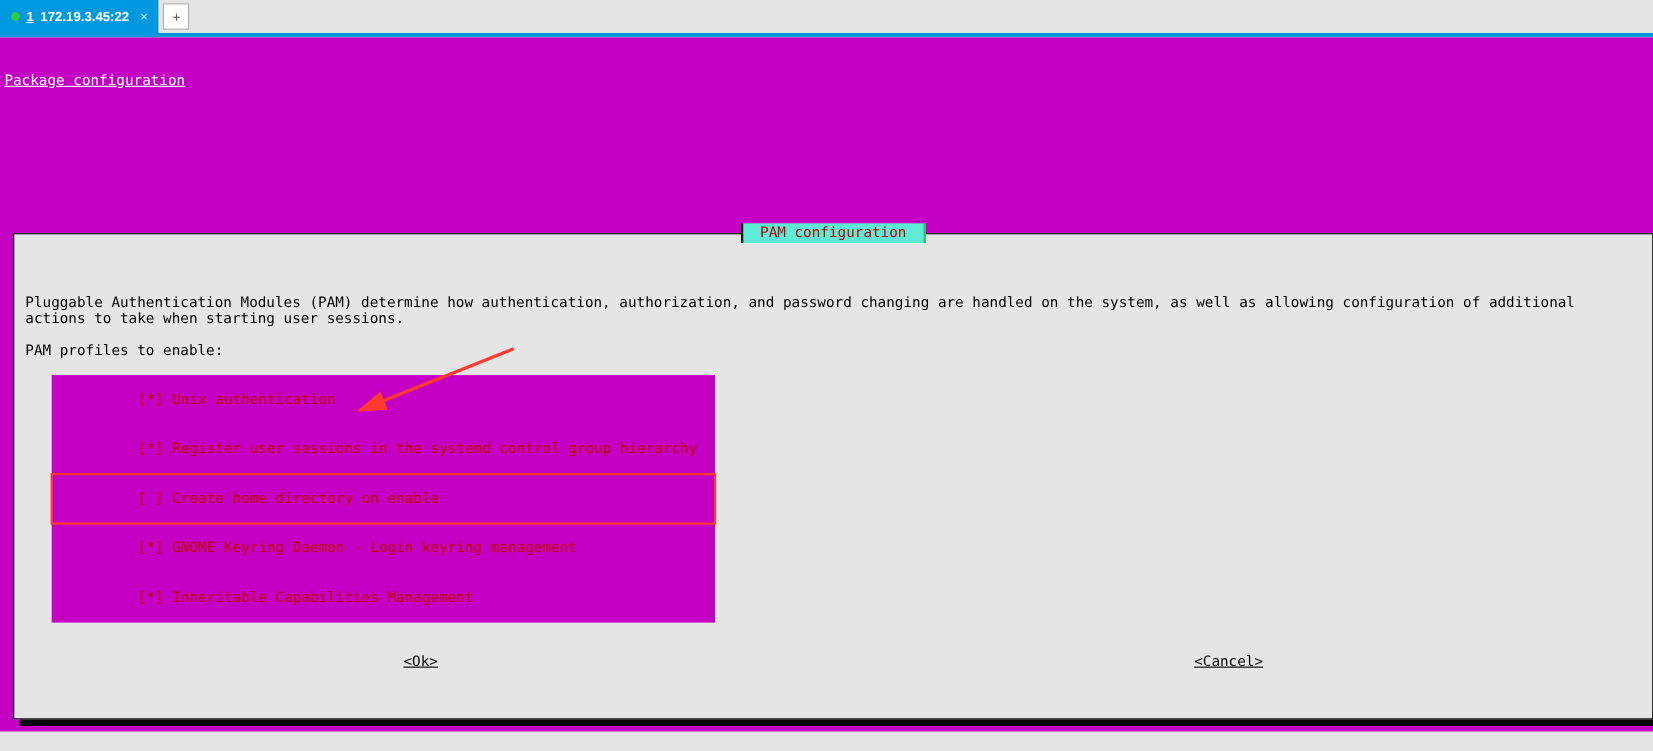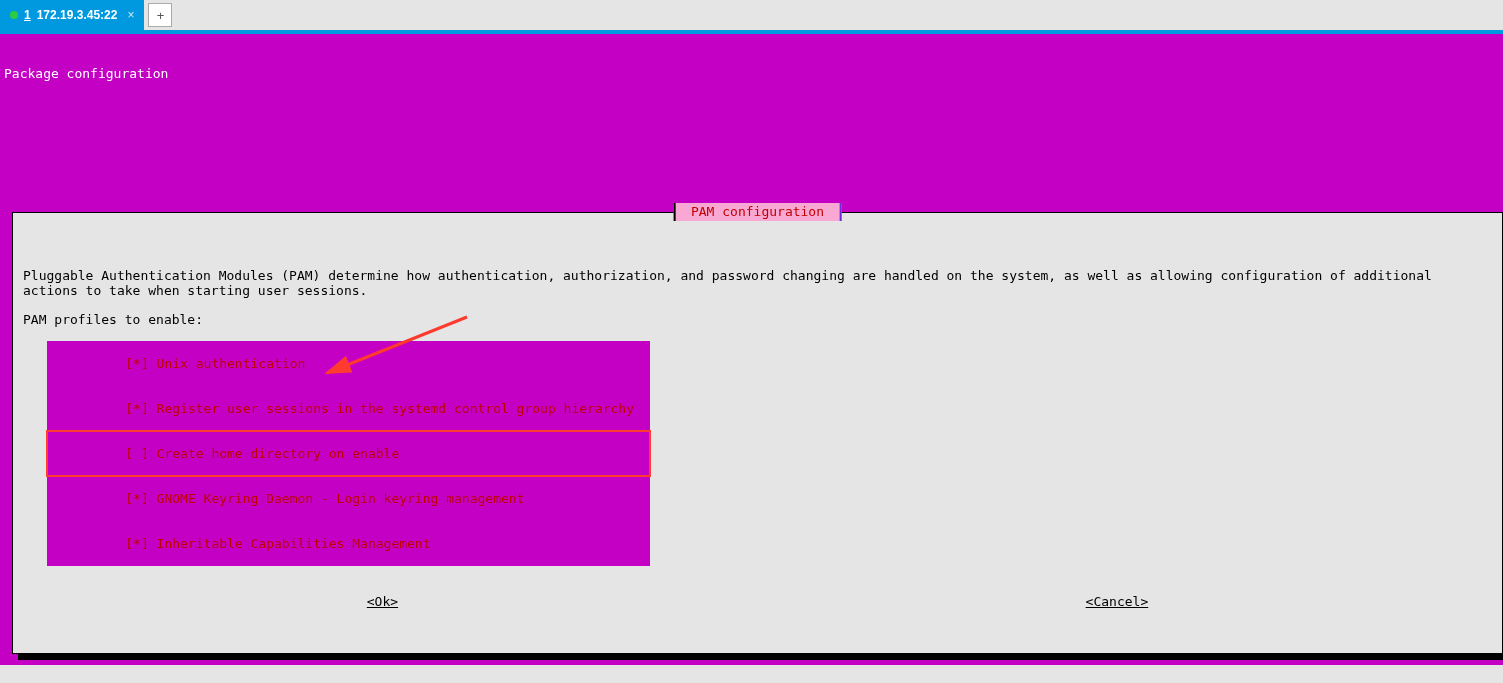--- a/index.html
+++ b/index.html
@@ -61,41 +61,42 @@
     width: 100%;
     height: 631px;
     color: #fff;
     line-height: 15px;
     white-space: pre;
   }
   .term-header {
     color: #fff;
     padding-left: 4px;
     padding-top: 2px;
+    text-decoration: underline;
   }
   .dialog-wrap {
     position: absolute;
     left: 12px;
     top: 178px;
     width: 1491px;
     background: #e5e5e5;
     border: 1px solid #000;
     box-shadow: 6px 6px 0 #000;
   }
   .dialog-title {
     position: absolute;
     top: -10px;
     left: 50%;
     transform: translateX(-50%);
-    background: #f9a8d4;
+    background: #5eead4;
     padding: 0 8px;
     color: #c00000;
     font-weight: normal;
     border-left: 2px solid #000;
-    border-right: 2px solid #6d28d9;
+    border-right: 2px solid #22c55e;
     line-height: 18px;
   }
   .dialog-body {
     padding: 10px 10px 14px 10px;
     color: #000;
     white-space: normal;
   }
   .dialog-body p { margin-bottom: 14px; white-space: pre-wrap; }
   .profiles {
     margin-left: 24px;

